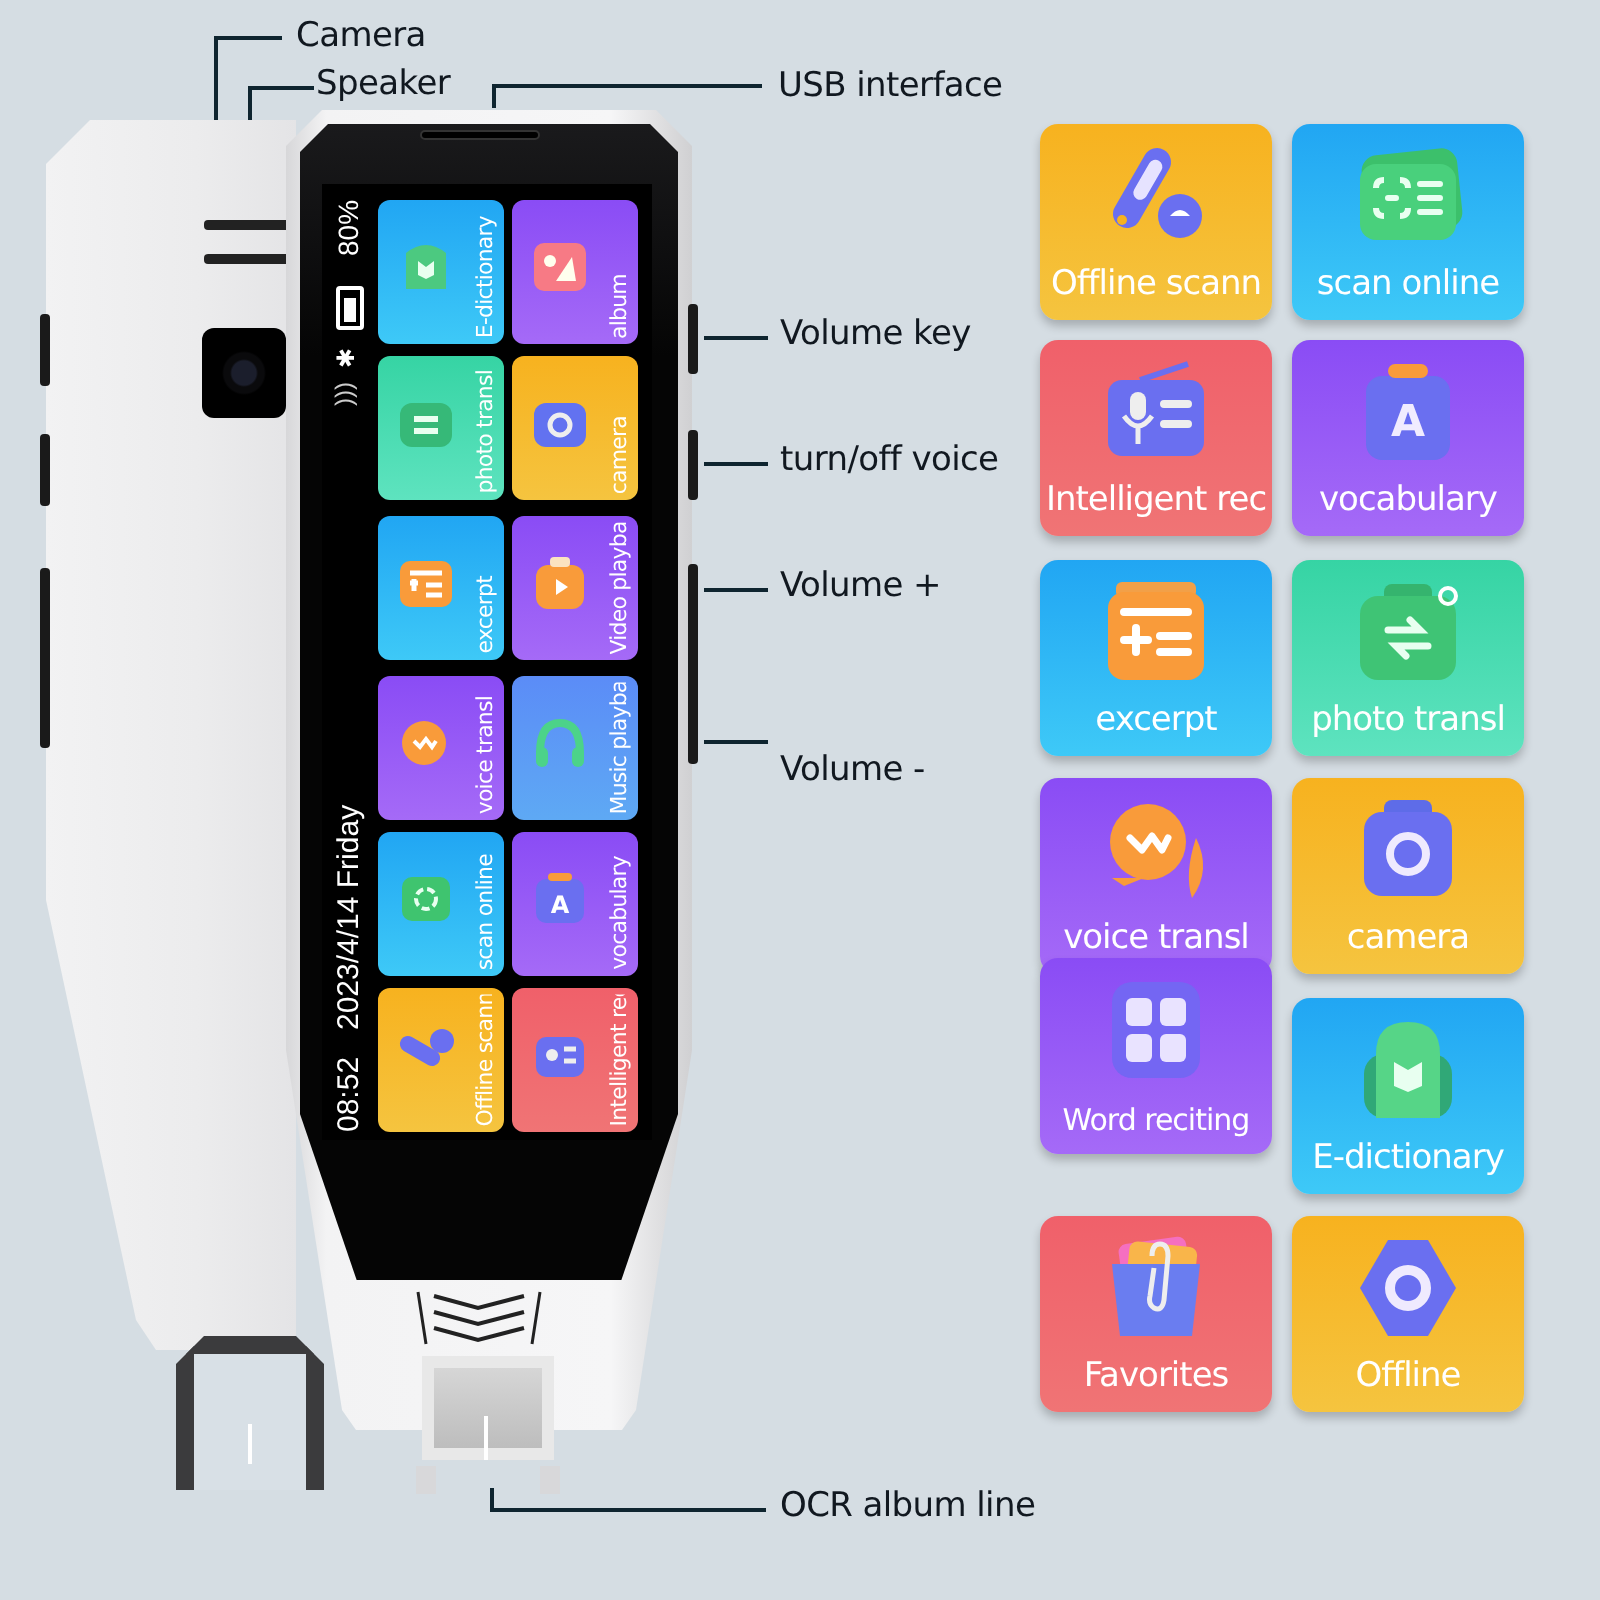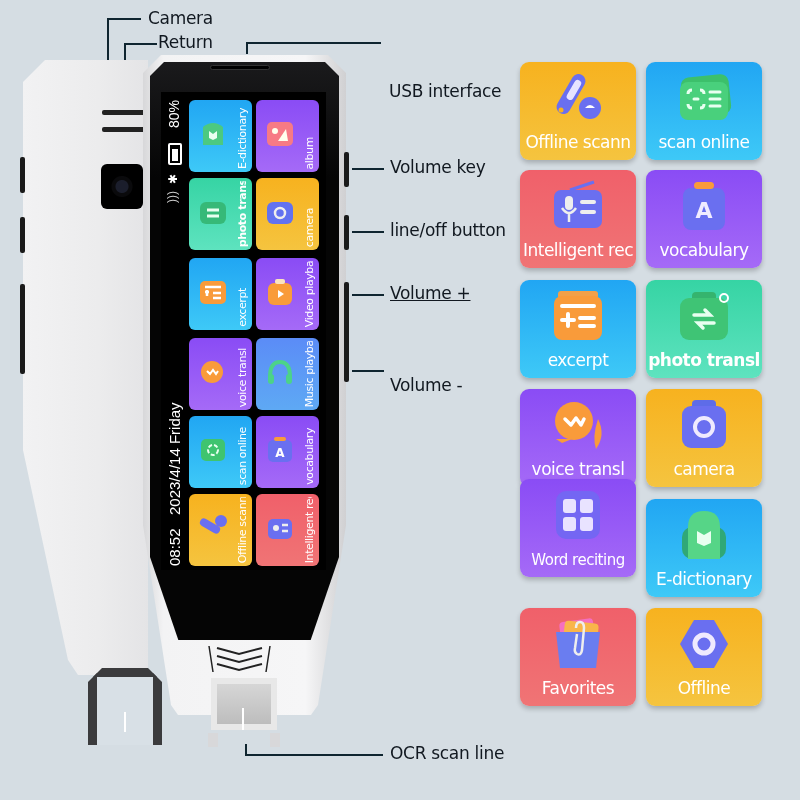--- a/index.html
+++ b/index.html
@@ -99,52 +99,52 @@
     position: absolute; left: 0; right: 0; bottom: 8px; text-align: center;
     color: #fff; font-size: 17px; white-space: nowrap; overflow: hidden;
     font-family: "DejaVu Sans", sans-serif; letter-spacing: -0.5px;
   }
   .app .icon { position: absolute; left: 50%; top: 8px; transform: translateX(-50%); width: 60px; height: 56px; }
 
   .g-yellow { background: linear-gradient(180deg,#f7b21f,#f5c43f); }
   .g-blue   { background: linear-gradient(180deg,#21a6f3,#3ec9f7); }
   .g-red    { background: linear-gradient(180deg,#f0606a,#f07475); }
   .g-purple { background: linear-gradient(180deg,#8a4cf5,#a56af7); }
-  .g-teal   { background: linear-gradient(180deg,#36d4a4,#5ee3bf); font-weight: bold; }
+  .g-teal   { background: linear-gradient(180deg,#36d4a4,#5ee3bf); }
 </style>
 </head>
 <body>
 
 <div class="line" style="left:107px;top:18px;width:2px;height:148px;"></div>
 <div class="line" style="left:107px;top:18px;width:34px;height:2px;"></div>
 <span class="callout-text" style="left:148px;top:8px;">Camera</span>
 
 <div class="line" style="left:124px;top:43px;width:2px;height:68px;"></div>
 <div class="line" style="left:124px;top:43px;width:33px;height:2px;"></div>
-<span class="callout-text" style="left:158px;top:32px;">Return</span>
+<span class="callout-text" style="left:158px;top:32px;">Speaker</span>
 
 <div class="line" style="left:246px;top:42px;width:2px;height:12px;"></div>
 <div class="line" style="left:246px;top:42px;width:135px;height:2px;"></div>
-<span class="callout-text" style="left:389px;top:33px;margin-top:48px;">USB interface</span>
+<span class="callout-text" style="left:389px;top:33px;">USB interface</span>
 
 <div class="line" style="left:352px;top:168px;width:32px;height:2px;"></div>
 <span class="callout-text" style="left:390px;top:157px;">Volume key</span>
 
 <div class="line" style="left:352px;top:231px;width:32px;height:2px;"></div>
-<span class="callout-text" style="left:390px;top:220px;">line/off button</span>
+<span class="callout-text" style="left:390px;top:220px;">turn/off voice</span>
 
 <div class="line" style="left:352px;top:294px;width:32px;height:2px;"></div>
-<span class="callout-text" style="left:390px;top:283px;text-decoration:underline;">Volume +</span>
+<span class="callout-text" style="left:390px;top:283px;">Volume +</span>
 
 <div class="line" style="left:352px;top:370px;width:32px;height:2px;"></div>
 <span class="callout-text" style="left:390px;top:375px;">Volume -</span>
 
 <div class="line" style="left:245px;top:744px;width:2px;height:12px;"></div>
 <div class="line" style="left:245px;top:754px;width:138px;height:2px;"></div>
-<span class="callout-text" style="left:390px;top:743px;">OCR scan line</span>
+<span class="callout-text" style="left:390px;top:743px;">OCR album line</span>
 
 <div class="back-device"></div>
 <div class="side-btn" style="left:20px;top:157px;height:36px;"></div>
 <div class="side-btn" style="left:20px;top:217px;height:36px;"></div>
 <div class="side-btn" style="left:20px;top:284px;height:90px;"></div>
 <div class="speaker-slot" style="top:110px;"></div>
 <div class="speaker-slot" style="top:127px;"></div>
 <div class="back-camera"></div>
 <div class="clip"></div>
 <div class="clip-line"></div>

